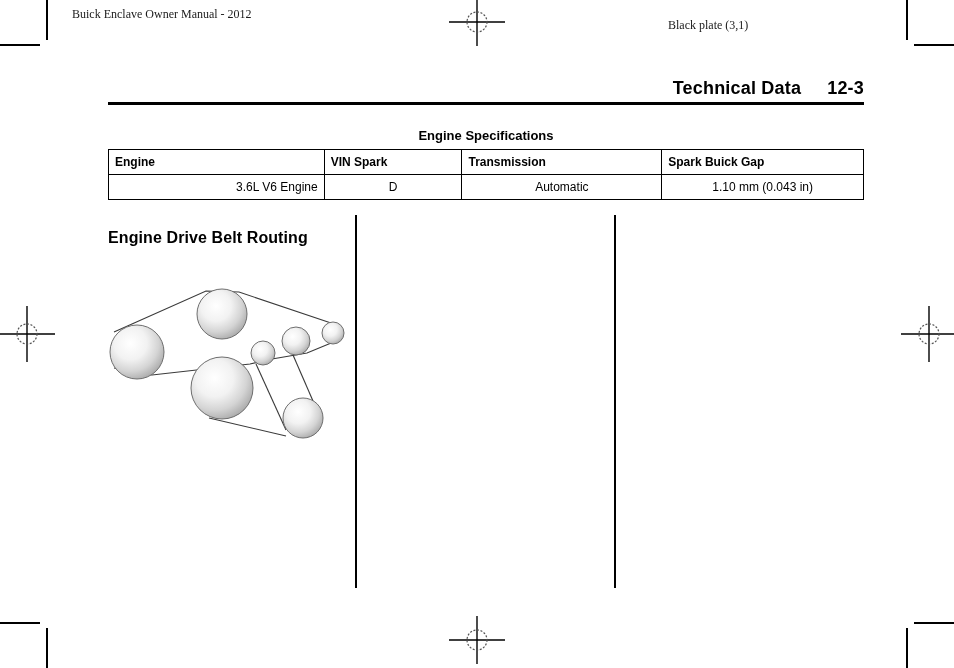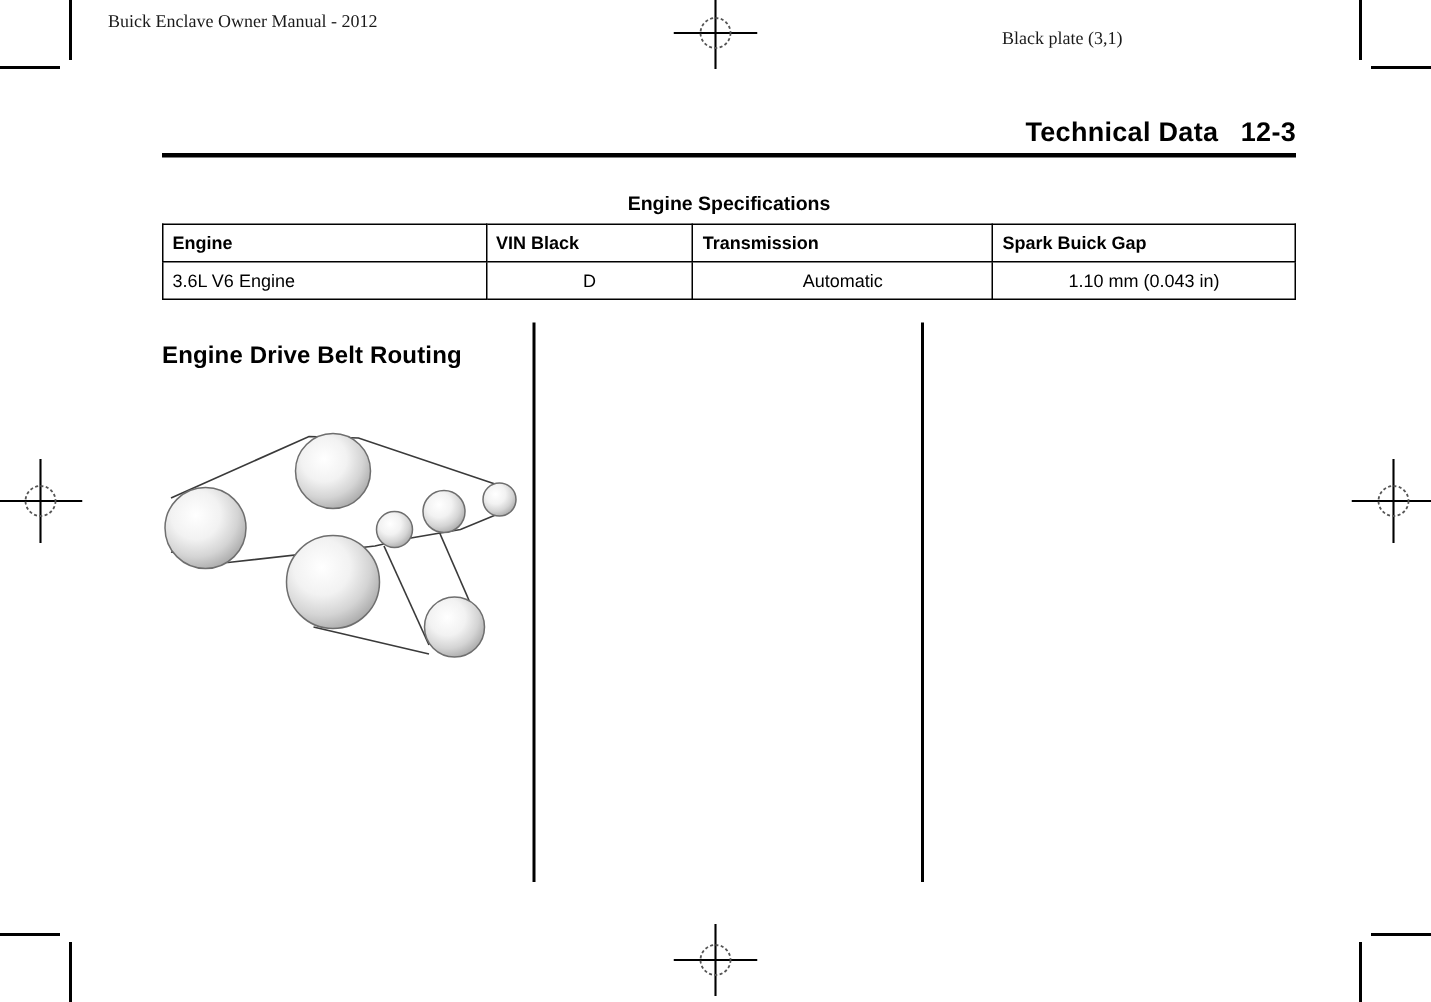--- a/index.html
+++ b/index.html
@@ -64,21 +64,21 @@
   }
   .title-text {
     font-size: 18px;
     font-weight: bold;
     letter-spacing: 0.2px;
     margin-left: 11px;
   }
   .title-page {
     font-size: 18px;
     font-weight: bold;
-    margin-left: 15px;
+    margin-left: 26px;
     letter-spacing: 0.2px;
   }
   .title-rule {
     position: absolute;
     left: 0;
     top: 24px;
     width: 756px;
     height: 3px;
     background: #000;
   }
@@ -107,21 +107,21 @@
     height: 22px;
     padding: 1px 6px;
     font-weight: normal;
   }
   table.spec th {
     font-weight: bold;
     text-align: left;
     font-size: 12px;
   }
   td.c { text-align: center; }
-  td.l { text-align: left; }
+  td.l { text-align: right; }
 
   
   .section-heading {
     position: absolute;
     left: 108px;
     top: 229px;
     font-size: 16px;
     font-weight: bold;
     letter-spacing: 0.1px;
   }
@@ -207,21 +207,21 @@
   <table class="spec">
     <colgroup>
       <col style="width:216px">
       <col style="width:138px">
       <col style="width:200px">
       <col style="width:202px">
     </colgroup>
     <thead>
       <tr>
         <th>Engine</th>
-        <th>VIN Black</th>
+        <th>VIN Spark</th>
         <th>Transmission</th>
         <th>Spark Buick Gap</th>
       </tr>
     </thead>
     <tbody>
       <tr>
         <td class="l">3.6L V6 Engine</td>
         <td class="c">D</td>
         <td class="c">Automatic</td>
         <td class="c">1.10 mm (0.043 in)</td>

